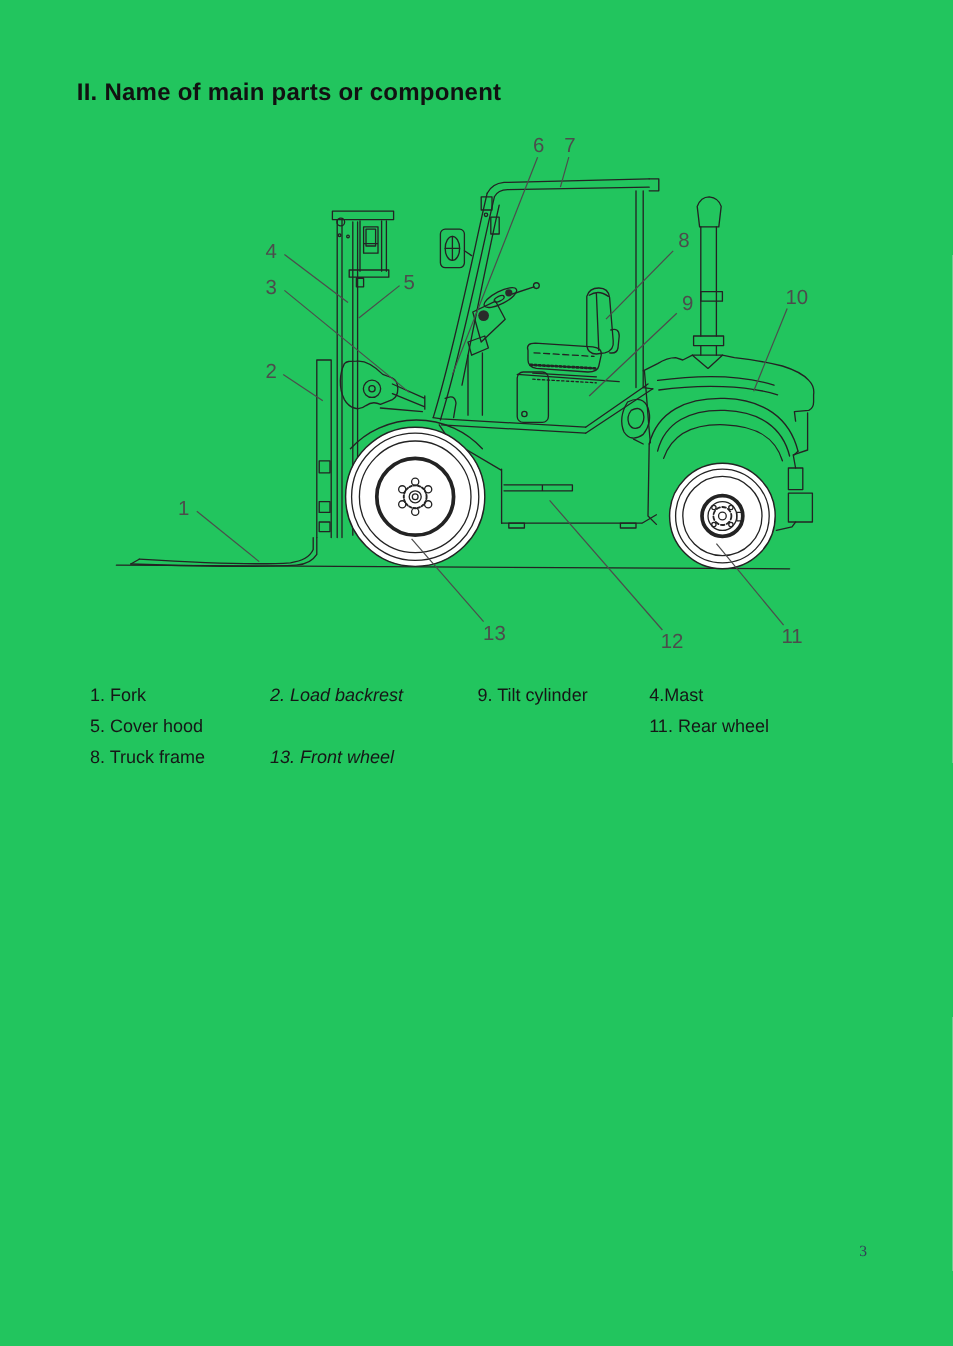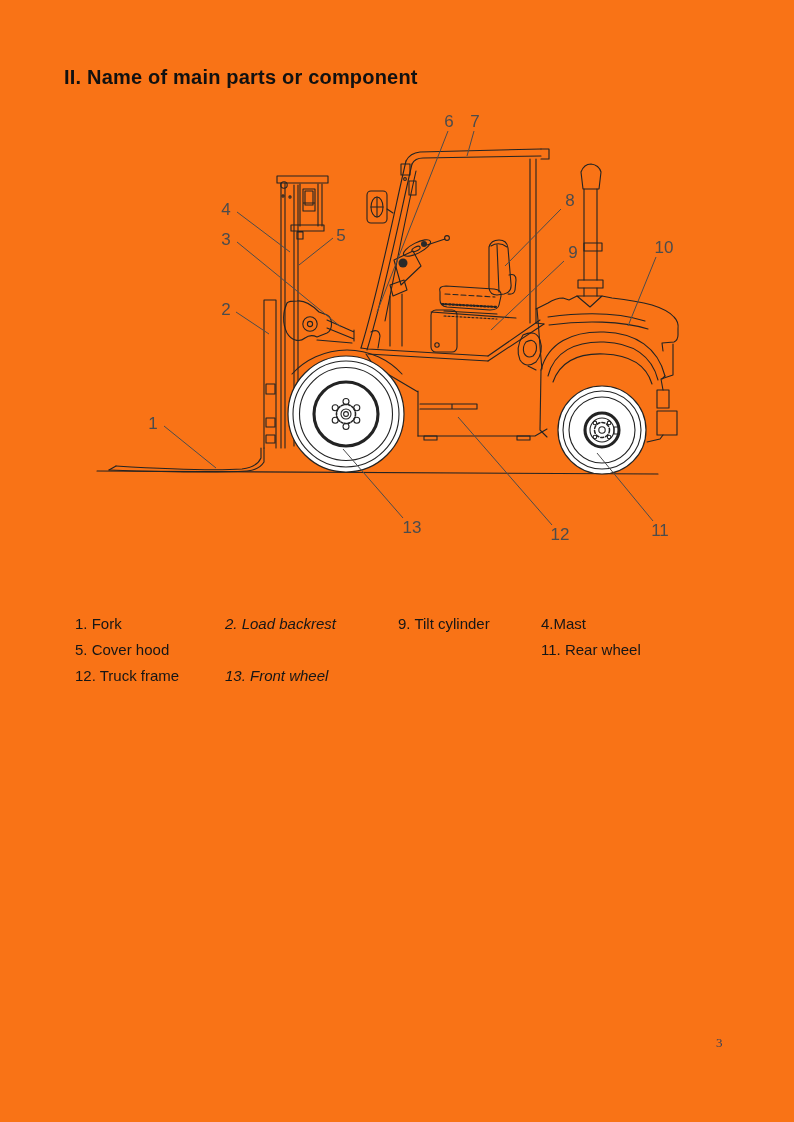--- a/index.html
+++ b/index.html
@@ -1,31 +1,31 @@
 <!DOCTYPE html>
 <html><head>
 <meta charset="utf-8">
 <style>
   html,body{margin:0;padding:0;background:#e8e8e8;}
-  .page{position:relative;width:794px;height:1122px;background:#f97316;margin:0 auto;
+  .page{position:relative;width:794px;height:1122px;background:#22c55e;margin:0 auto;
         font-family:"Liberation Sans",sans-serif;overflow:hidden;}
   .title{position:absolute;left:64px;top:66px;font-size:20px;font-weight:bold;color:#111;
          white-space:nowrap;letter-spacing:0.2px;}
   .figure{position:absolute;left:80px;top:103px;width:612px;height:452px;}
   .figure svg{width:100%;height:100%;}
   .ink{stroke:#232323;stroke-width:1.1;fill:none;stroke-linecap:round;stroke-linejoin:round;}
   .thick{stroke-width:3.1;}
   .wheelmask{fill:#ffffff;stroke:#232323;stroke-width:1.2;}
   .dark{fill:#2a2a2a;stroke:none;}
   .leader{stroke:#4c4c4c;stroke-width:1;fill:none;}
   .callout-num{font-family:"Liberation Sans",sans-serif;font-size:17px;fill:#4c4c4c;
                text-anchor:middle;}
   .legend{position:absolute;left:75px;top:567px;width:665px;font-size:15px;color:#161616;}
   .legend-row{position:relative;height:26px;}
-  .cell{position:absolute;top:0;white-space:nowrap;line-height:26px;margin-top:44px;}
+  .cell{position:absolute;top:0;white-space:nowrap;line-height:26px;}
   .c0{left:0;}.c1{left:150px;font-style:italic;}.c2{left:323px;}.c3{left:466px;}
   .page-number{position:absolute;left:716px;top:1035px;font-family:"Liberation Serif",serif;
                font-size:13px;color:#333f57;}
 </style>
 </head>
 <body>
 
 <div class="page">
 
   <div class="title">II. Name of main parts or component</div>
@@ -236,19 +236,19 @@
       <span class="cell c0">1. Fork</span>
       <span class="cell c1">2. Load backrest</span>
       <span class="cell c2">9. Tilt cylinder</span>
       <span class="cell c3">4.Mast</span>
     </div>
     <div class="legend-row">
       <span class="cell c0">5. Cover hood</span>
       <span class="cell c3">11. Rear wheel</span>
     </div>
     <div class="legend-row">
-      <span class="cell c0">12. Truck frame</span>
+      <span class="cell c0">8. Truck frame</span>
       <span class="cell c1">13. Front wheel</span>
     </div>
   </div>
 
   <div class="page-number">3</div>
 </div>
 
 </body></html>

